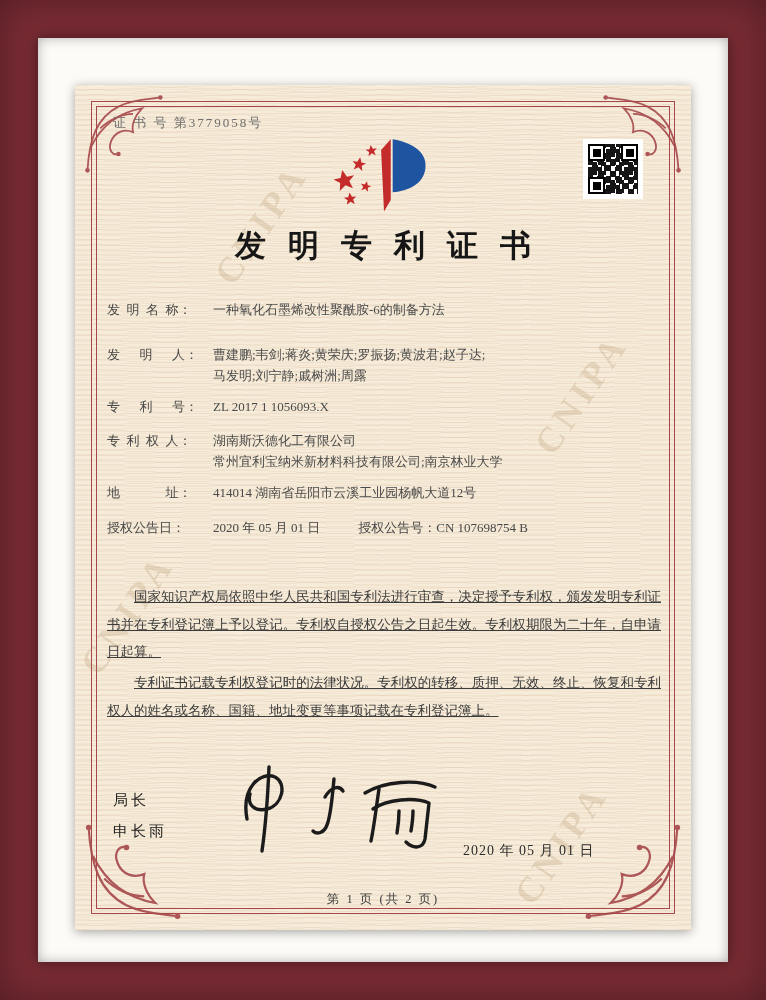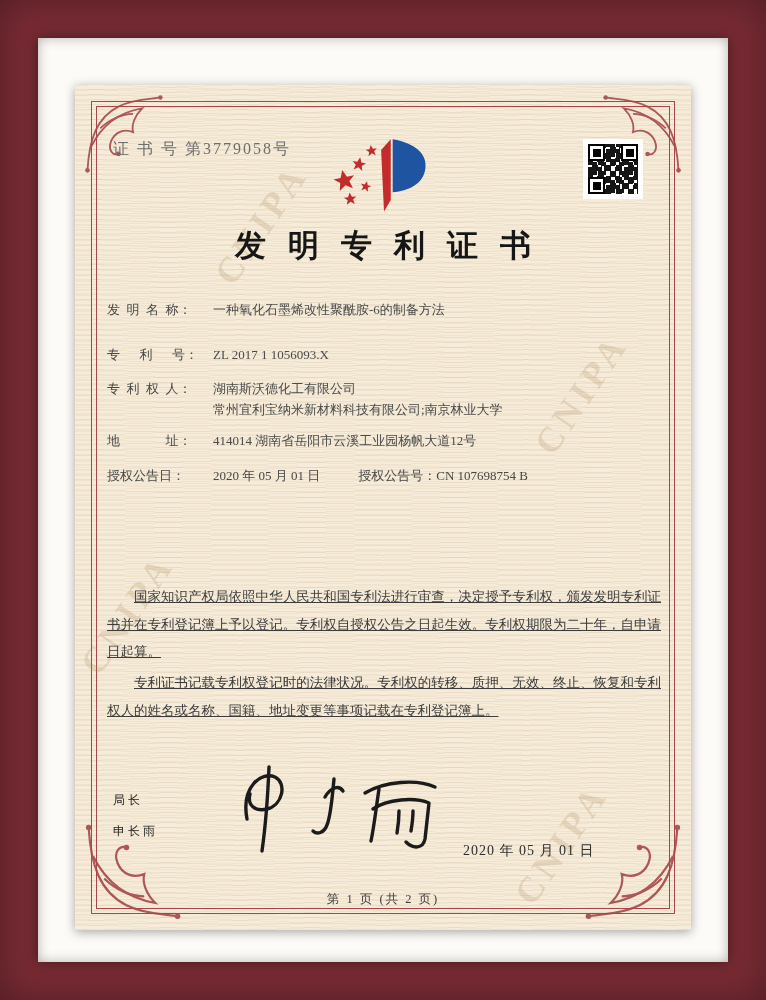--- a/index.html
+++ b/index.html
@@ -20,42 +20,42 @@
   .fl-tl{left:7px;top:7px;}
   .fl-tr{right:7px;top:7px;transform:scaleX(-1);}
   .fl-bl{left:7px;bottom:7px;width:100px;height:100px;transform:scaleY(-1);}
   .fl-br{right:7px;bottom:7px;width:100px;height:100px;transform:scale(-1,-1);}
   .watermark{position:absolute;font-family:"Liberation Serif",serif;font-weight:bold;
     font-size:36px;letter-spacing:5px;color:rgba(170,132,92,.22);transform:rotate(-56deg);white-space:nowrap;}
   .wm1{left:118px;top:118px;}
   .wm2{left:438px;top:288px;}
   .wm3{left:418px;top:738px;}
   .wm4{left:-16px;top:508px;}
-  .cert-no{position:absolute;left:38px;top:54px;font-size:16px;color:#6e6e6e;letter-spacing:2px;}
+  .cert-no{position:absolute;left:38px;top:29px;font-size:13px;color:#6e6e6e;letter-spacing:2px;}
   .logo{position:absolute;left:256px;top:48px;width:106px;height:84px;}
   .qr{position:absolute;right:50px;top:56px;width:56px;height:56px;background:#fff;box-shadow:0 0 0 2px #fff;}
   .qr-noise{position:absolute;inset:3px;
     background:
       repeating-conic-gradient(#151515 0% 25%, transparent 0% 50%) 0 0/9px 9px,
       repeating-conic-gradient(#151515 0% 25%, transparent 0% 50%) 4px 3px/12px 12px;}
   .finder{position:absolute;width:13px;height:13px;border:2.5px solid #000;background:#fff;}
   .finder::after{content:"";position:absolute;inset:2.5px;background:#000;}
   .finder.tl{left:3px;top:3px;} .finder.tr{right:3px;top:3px;} .finder.bl{left:3px;bottom:3px;}
   .title{position:absolute;left:0;top:140px;width:100%;text-align:center;font-size:31px;font-weight:bold;
     color:#161616;letter-spacing:22px;text-indent:22px;font-family:Liberation Serif, serif;}
   .rows{position:absolute;left:32px;top:214px;width:558px;font-size:13px;color:#474747;line-height:21px;}
   .row{display:flex;align-items:flex-start;}
   .row .label{flex:0 0 106px;white-space:pre;color:#474747;}
   .row .value{flex:1;white-space:pre-wrap;color:#4a4a4a;}
   .mb-a{margin-bottom:24px;} .mb-b{margin-bottom:10px;} .mb-c{margin-bottom:13px;} .mb-d{margin-bottom:14px;}
   .grant-row .label2{white-space:pre;margin-left:38px;font-family:Liberation Serif, serif;}
   .body-text{position:absolute;left:32px;top:498px;width:554px;font-size:13.5px;line-height:2.05;color:#3c3c3c;text-align:justify;}
   .body-text p{margin:0;text-indent:2em;text-decoration:underline;}
   .body-text p + p{margin-top:3px;}
-  .director{position:absolute;left:38px;top:700px;font-size:12px;letter-spacing:3px;color:#222;line-height:31px;}
+  .director{position:absolute;left:38px;top:700px;font-size:15px;letter-spacing:3px;color:#222;line-height:31px;}
   .signature{position:absolute;left:138px;top:676px;width:252px;height:98px;}
   .sign-date{position:absolute;left:388px;top:757px;font-size:14px;color:#2e2e2e;letter-spacing:1px;}
   .footer{position:absolute;left:0;top:806px;width:100%;text-align:center;font-size:12.5px;color:#3d3d3d;letter-spacing:2px;}
 </style>
 </head>
 <body>
 
 <div class="page">
   <div class="mat">
     <div class="paper">
@@ -142,20 +142,24 @@
         <div class="finder bl"></div>
       </div>
 
       <div class="title">发明专利证书</div>
 
       <div class="rows">
         <div class="row mb-a">
           <span class="label">发  明  名  称：</span>
           <span class="value">一种氧化石墨烯改性聚酰胺-6的制备方法</span>
         </div>
+        <div class="row mb-b">
+          <span class="label">发      明      人：</span>
+          <span class="value"><span>曹建鹏;韦剑;蒋炎;黄荣庆;罗振扬;黄波君;赵子达;</span><br><span>马发明;刘宁静;戚树洲;周露</span></span>
+        </div>
         <div class="row mb-c">
           <span class="label">专      利      号：</span>
           <span class="value">ZL 2017 1 1056093.X</span>
         </div>
         <div class="row mb-b">
           <span class="label">专  利  权  人：</span>
           <span class="value"><span>湖南斯沃德化工有限公司</span><br><span>常州宜利宝纳米新材料科技有限公司;南京林业大学</span></span>
         </div>
         <div class="row mb-d">
           <span class="label">地              址：</span>

